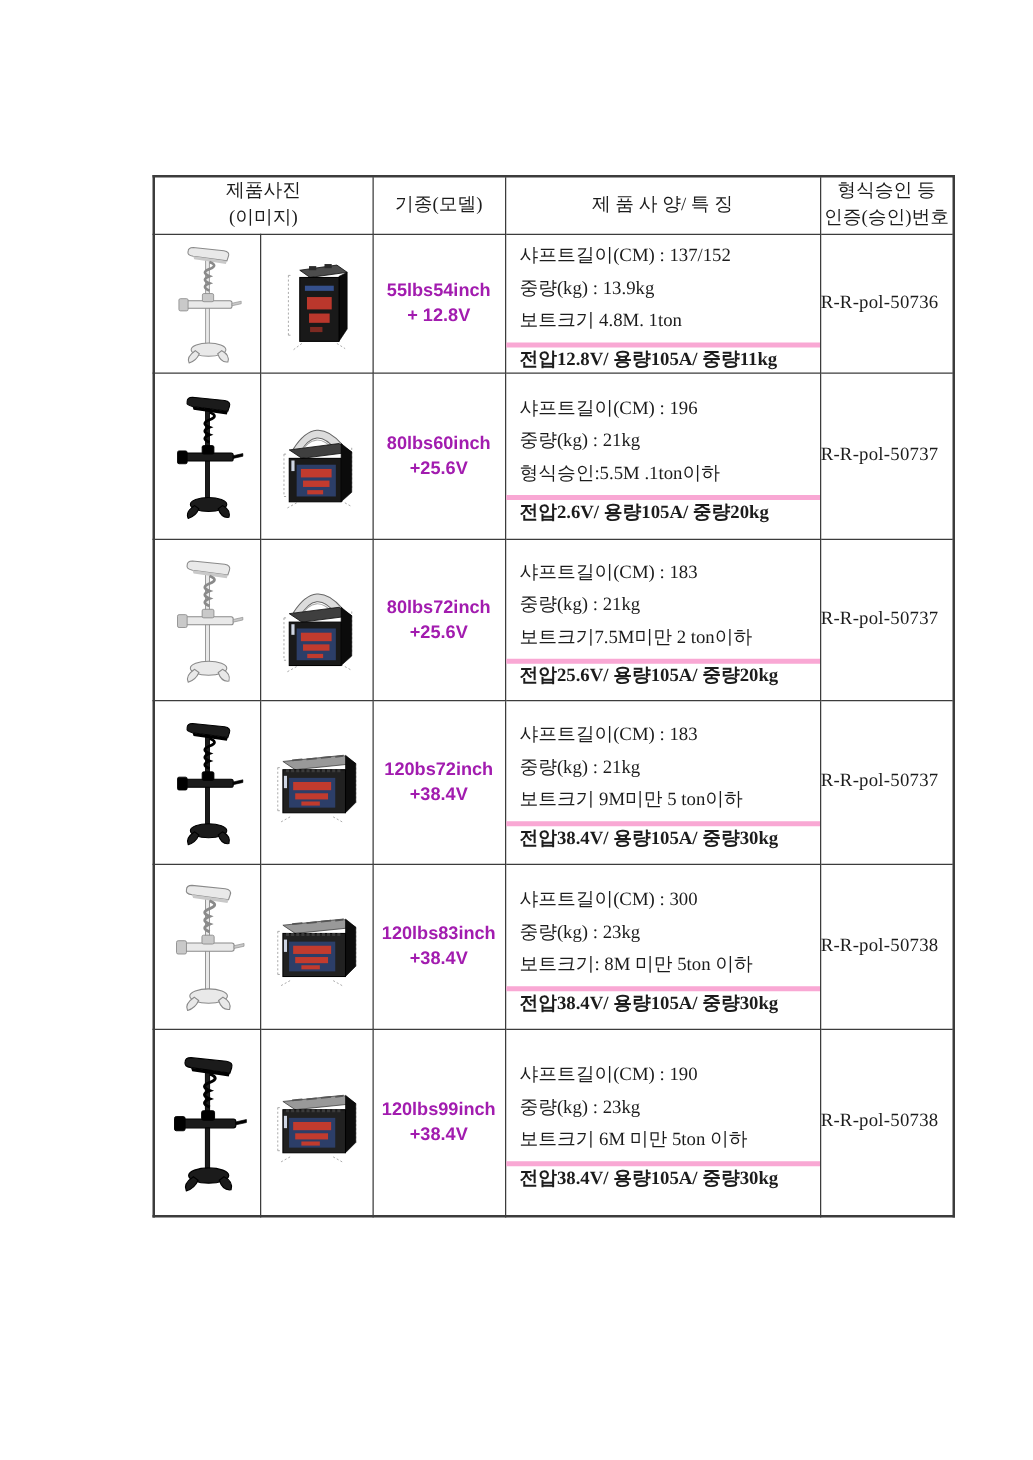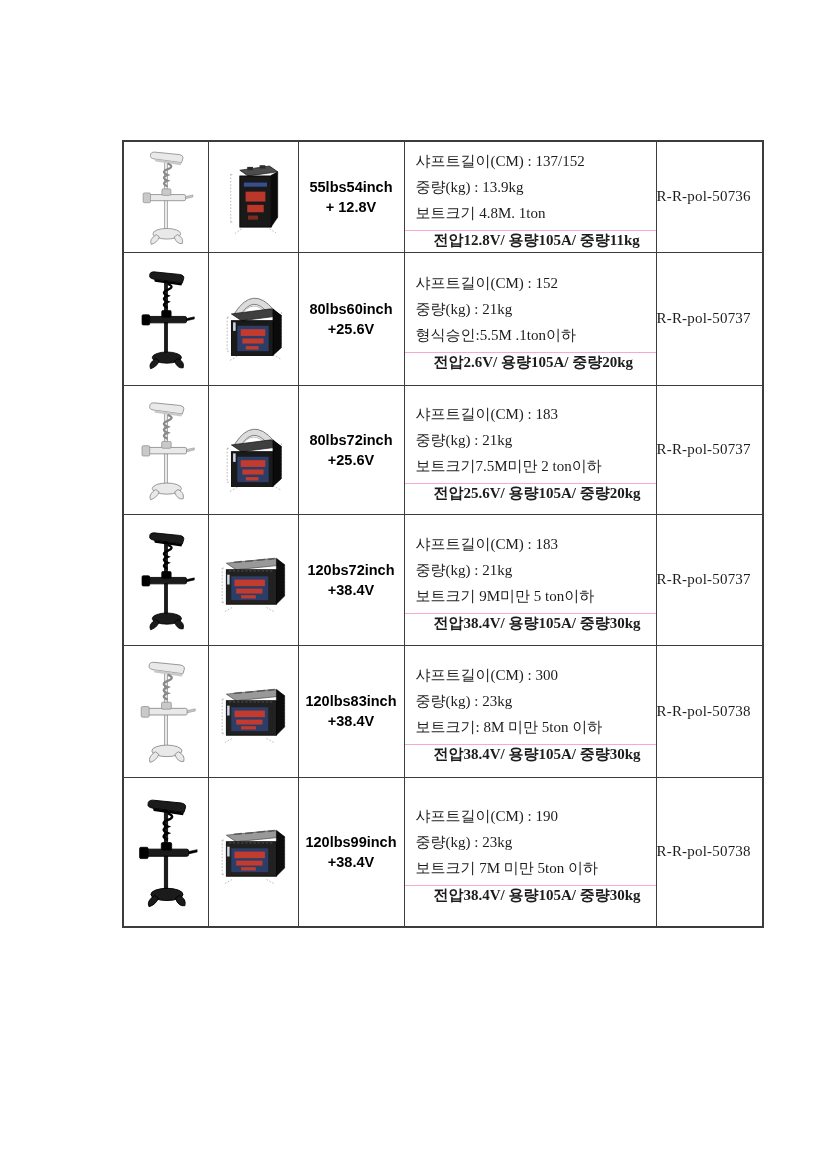--- a/index.html
+++ b/index.html
@@ -18,34 +18,34 @@
   col.c-spec{width:252px;}col.c-cert{width:107px;}
 
   tr.hdr{height:46px;}
   tr.row-1{height:111px;} tr.row-2{height:133px;} tr.row-3{height:129px;}
   tr.row-4{height:131px;} tr.row-5{height:132px;} tr.row-6{height:150px;}
 
   th{font-weight:normal;font-size:15px;text-align:center;line-height:21px;}
   .cert-cell{font-size:15px;letter-spacing:0.2px;}
   .model-cell{
     text-align:center;font-family:"Liberation Sans","DejaVu Sans",sans-serif;
-    font-weight:bold;font-size:14.5px;line-height:20px;color:#000000;
+    font-weight:bold;font-size:14.5px;line-height:20px;color:#a21caf;
   }
   .photo-cell{text-align:center;background:#fff;}
   .photo-cell svg{display:block;margin:0 auto;}
 
   .spec-cell{padding:0;vertical-align:top;}
   .spec-wrap{display:flex;flex-direction:column;height:100%;}
   .spec-top{
     flex:0 0 62%;display:flex;flex-direction:column;justify-content:center;
     padding:4px 6px 4px 11px;font-size:15px;line-height:26px;box-sizing:border-box;
   }
   .spec-bottom{
-    flex:1 1 auto;border-top:1px solid #f9a8d4;display:flex;align-items:center;
-    padding-left:29px;font-weight:bold;font-size:15px;box-sizing:border-box;
+    flex:1 1 auto;border-top:4px solid #f9a8d4;display:flex;align-items:center;
+    padding-left:11px;font-weight:bold;font-size:15px;box-sizing:border-box;
   }
   .motor-svg.white{--body:#e9e9e9;--shade:#c9c9c9;--line:#8a8a8a;}
   .motor-svg.black{--body:#1b1b1b;--shade:#000000;--line:#000000;}
 </style>
 </head>
 <body>
 
 <svg width="0" height="0" style="position:absolute" aria-hidden="true">
   <defs>
     <symbol id="sym-motor" viewBox="0 0 70 120">
@@ -112,20 +112,32 @@
 <table class="spec-table">
   <colgroup>
     <col class="c-motor">
       <col class="c-batt">
       <col class="c-model">
       <col class="c-spec">
       <col class="c-cert">
   </colgroup>
 
   <tbody>
+      <tr class="hdr">
+    <th colspan="2">
+      <div>제품사진</div>
+      <div>(이미지)</div>
+    </th>
+    <th>기종(모델)</th>
+    <th>제 품 사 양/ 특 징</th>
+    <th>
+      <div>형식승인 등</div>
+      <div>인증(승인)번호</div>
+    </th>
+  </tr>
 
   <tr class="row-1">
     <td class="photo-cell">
       <svg class="motor-svg white" width="58" height="98">
             <use href="#sym-motor"></use>
           </svg>
     </td>
     <td class="photo-cell">
       <svg width="66" height="80">
             <use href="#sym-batt-compact"></use>
@@ -159,21 +171,21 @@
             <use href="#sym-batt-handle"></use>
           </svg>
     </td>
     <td class="model-cell">
       <div>80lbs60inch</div>
       <div>+25.6V</div>
     </td>
     <td class="spec-cell">
       <div class="spec-wrap">
         <div class="spec-top">
-          <div>샤프트길이(CM) : 152</div>
+          <div>샤프트길이(CM) : 196</div>
           <div>중량(kg) : 21kg</div>
           <div>형식승인:5.5M .1ton이하</div>
         </div>
         <div class="spec-bottom">전압2.6V/ 용량105A/ 중량20kg</div>
       </div>
     </td>
     <td class="cert-cell">R-R-pol-50737</td>
   </tr>
 
   <tr class="row-3">
@@ -273,21 +285,21 @@
     </td>
     <td class="model-cell">
       <div>120lbs99inch</div>
       <div>+38.4V</div>
     </td>
     <td class="spec-cell">
       <div class="spec-wrap">
         <div class="spec-top">
           <div>샤프트길이(CM) : 190</div>
           <div>중량(kg) : 23kg</div>
-          <div>보트크기 7M 미만 5ton 이하</div>
+          <div>보트크기 6M 미만 5ton 이하</div>
         </div>
         <div class="spec-bottom">전압38.4V/ 용량105A/ 중량30kg</div>
       </div>
     </td>
     <td class="cert-cell">R-R-pol-50738</td>
   </tr>
 </tbody>
   </table>
 
 </body></html>

